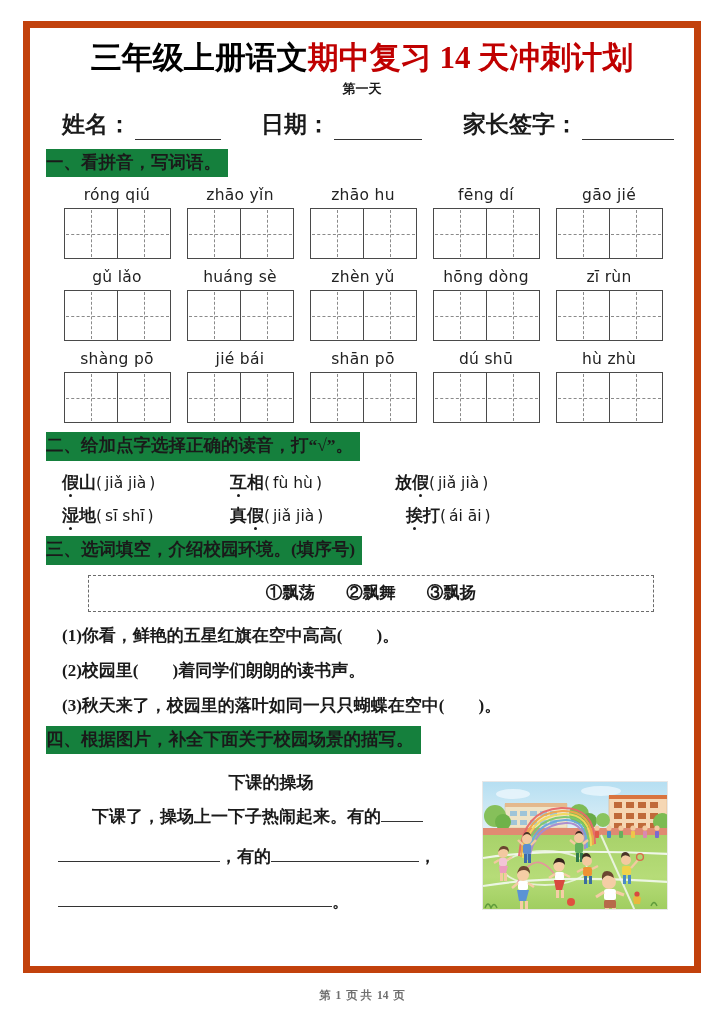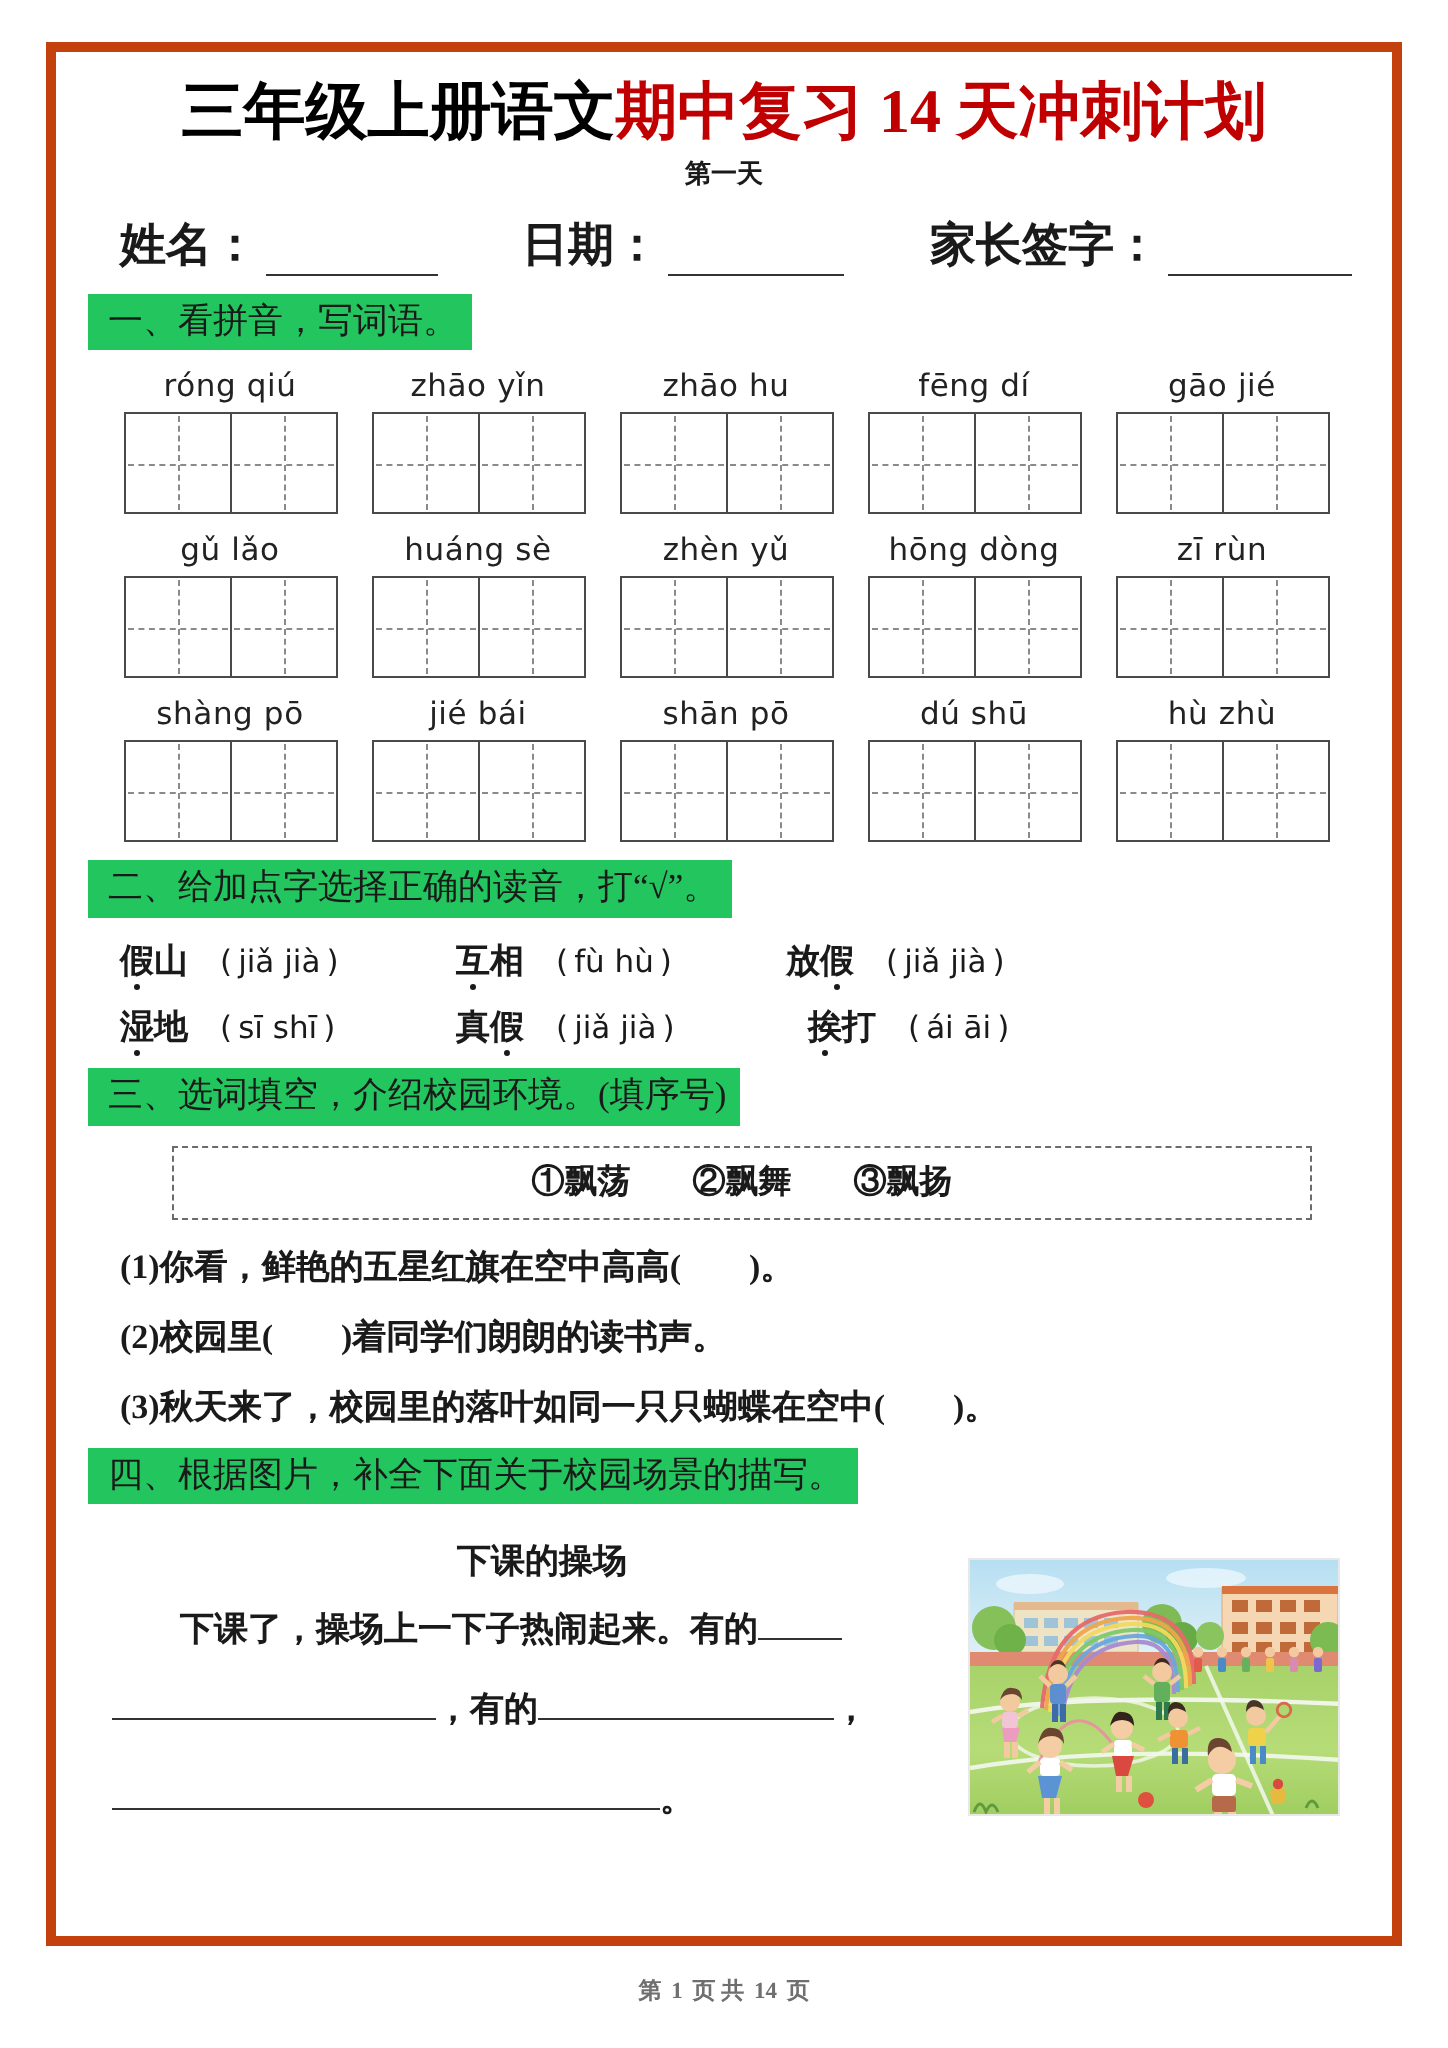--- a/index.html
+++ b/index.html
@@ -11,21 +11,21 @@
     width: 724px; height: 1024px;
     font-family: "Liberation Serif", "DejaVu Serif", serif;
     color: #1a1a1a;
     overflow: hidden;
     position: relative;
   }
   .page {
     position: absolute;
     left: 23px; top: 21px;
     width: 678px; height: 952px;
-    border: 5px solid #c2410c;
+    border: 7px solid #c2410c;
     background: #fff;
   }
   .inner { padding: 6px 14px 0 14px; }
 
   
   .title {
     text-align: center;
     font-size: 31px;
     font-weight: bold;
     letter-spacing: 0px;
@@ -61,24 +61,24 @@
   }
   .meta-sp1 { width: 86px; }
   .meta-sp2 { width: 88px; }
   .meta-sp3 { width: 92px; }
   .gapA { width: 74px; }
   .gapB { width: 76px; }
 
   
   .sec-head {
     display: inline-block;
-    background: #22c55e;
+    background: #15803d;
     font-size: 17.5px;
-    font-weight: normal;
-    padding: 2px 7px 3px 10px;
+    font-weight: bold;
+    padding: 2px 7px 3px 0;
     margin: 9px 0 0 2px;
     white-space: nowrap;
     line-height: 1.35;
   }
 
   
   .py-row {
     display: flex;
     justify-content: space-between;
     padding: 0 12px 0 14px;
@@ -140,21 +140,20 @@
     left: 50%; bottom: -3px;
     width: 3px; height: 3px;
     margin-left: -1.5px;
     border-radius: 50%;
     background: #1a1a1a;
   }
   .py-paren {
     font-family: "DejaVu Sans", sans-serif;
     font-weight: normal;
     font-size: 15.5px;
-    margin-left: 16px;
   }
   .py-paren .opt { margin: 0 3px; }
 
   
   .word-box {
     border: 1.4px dashed #6b6b6b;
     margin: 10px 26px 0 44px;
     padding: 6px 0 7px 0;
     display: flex;
     justify-content: center;

